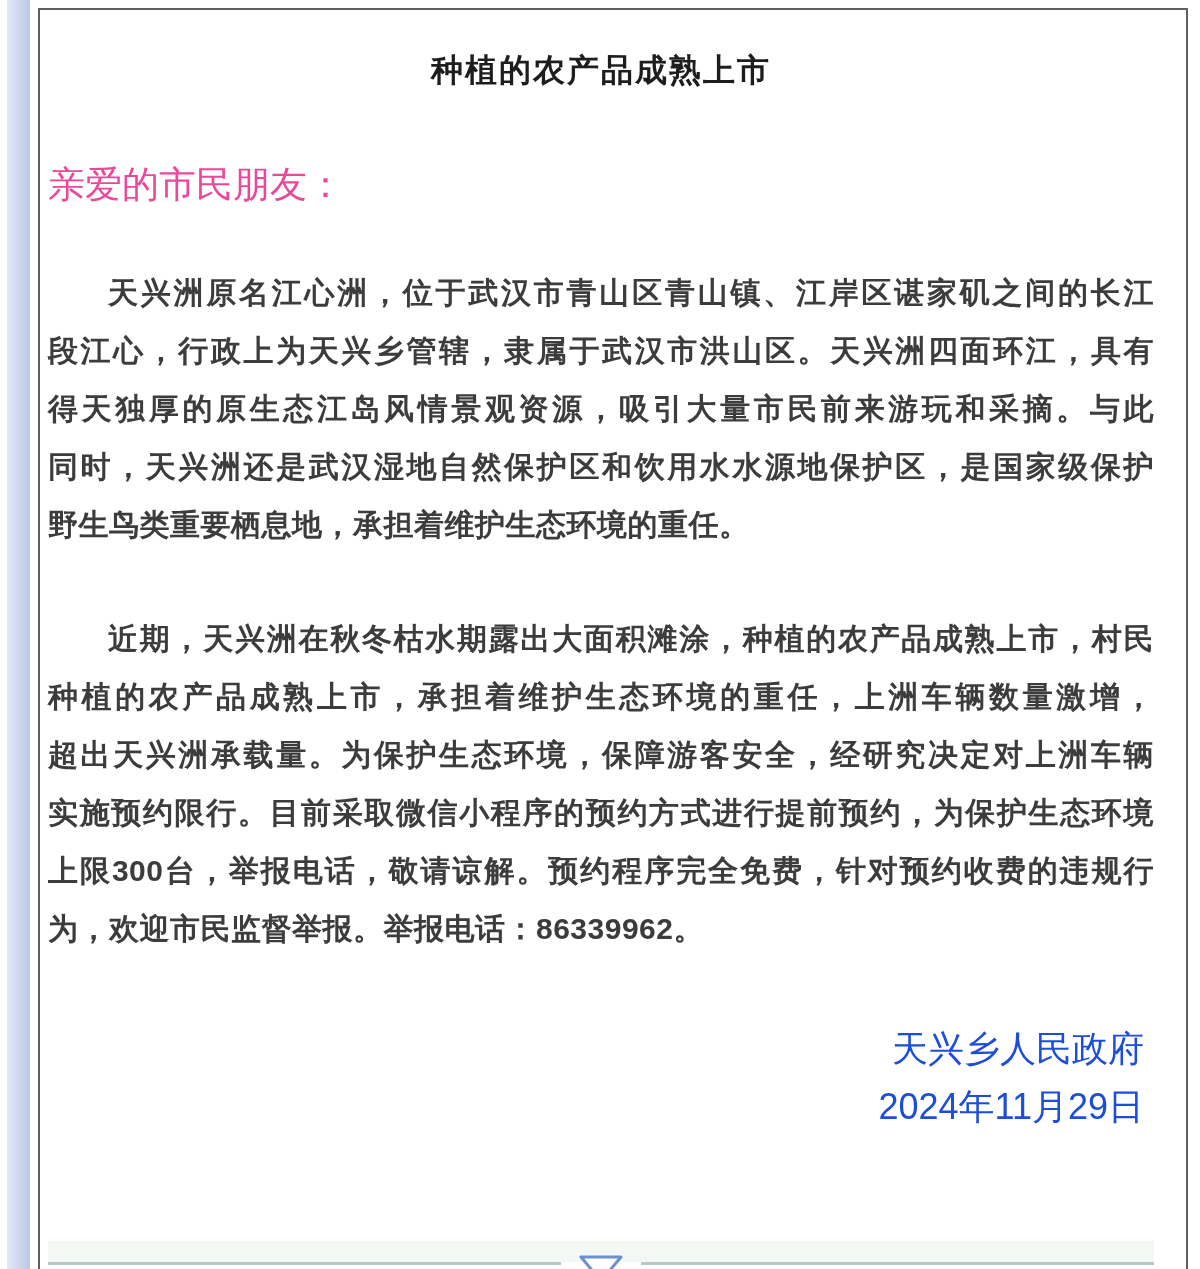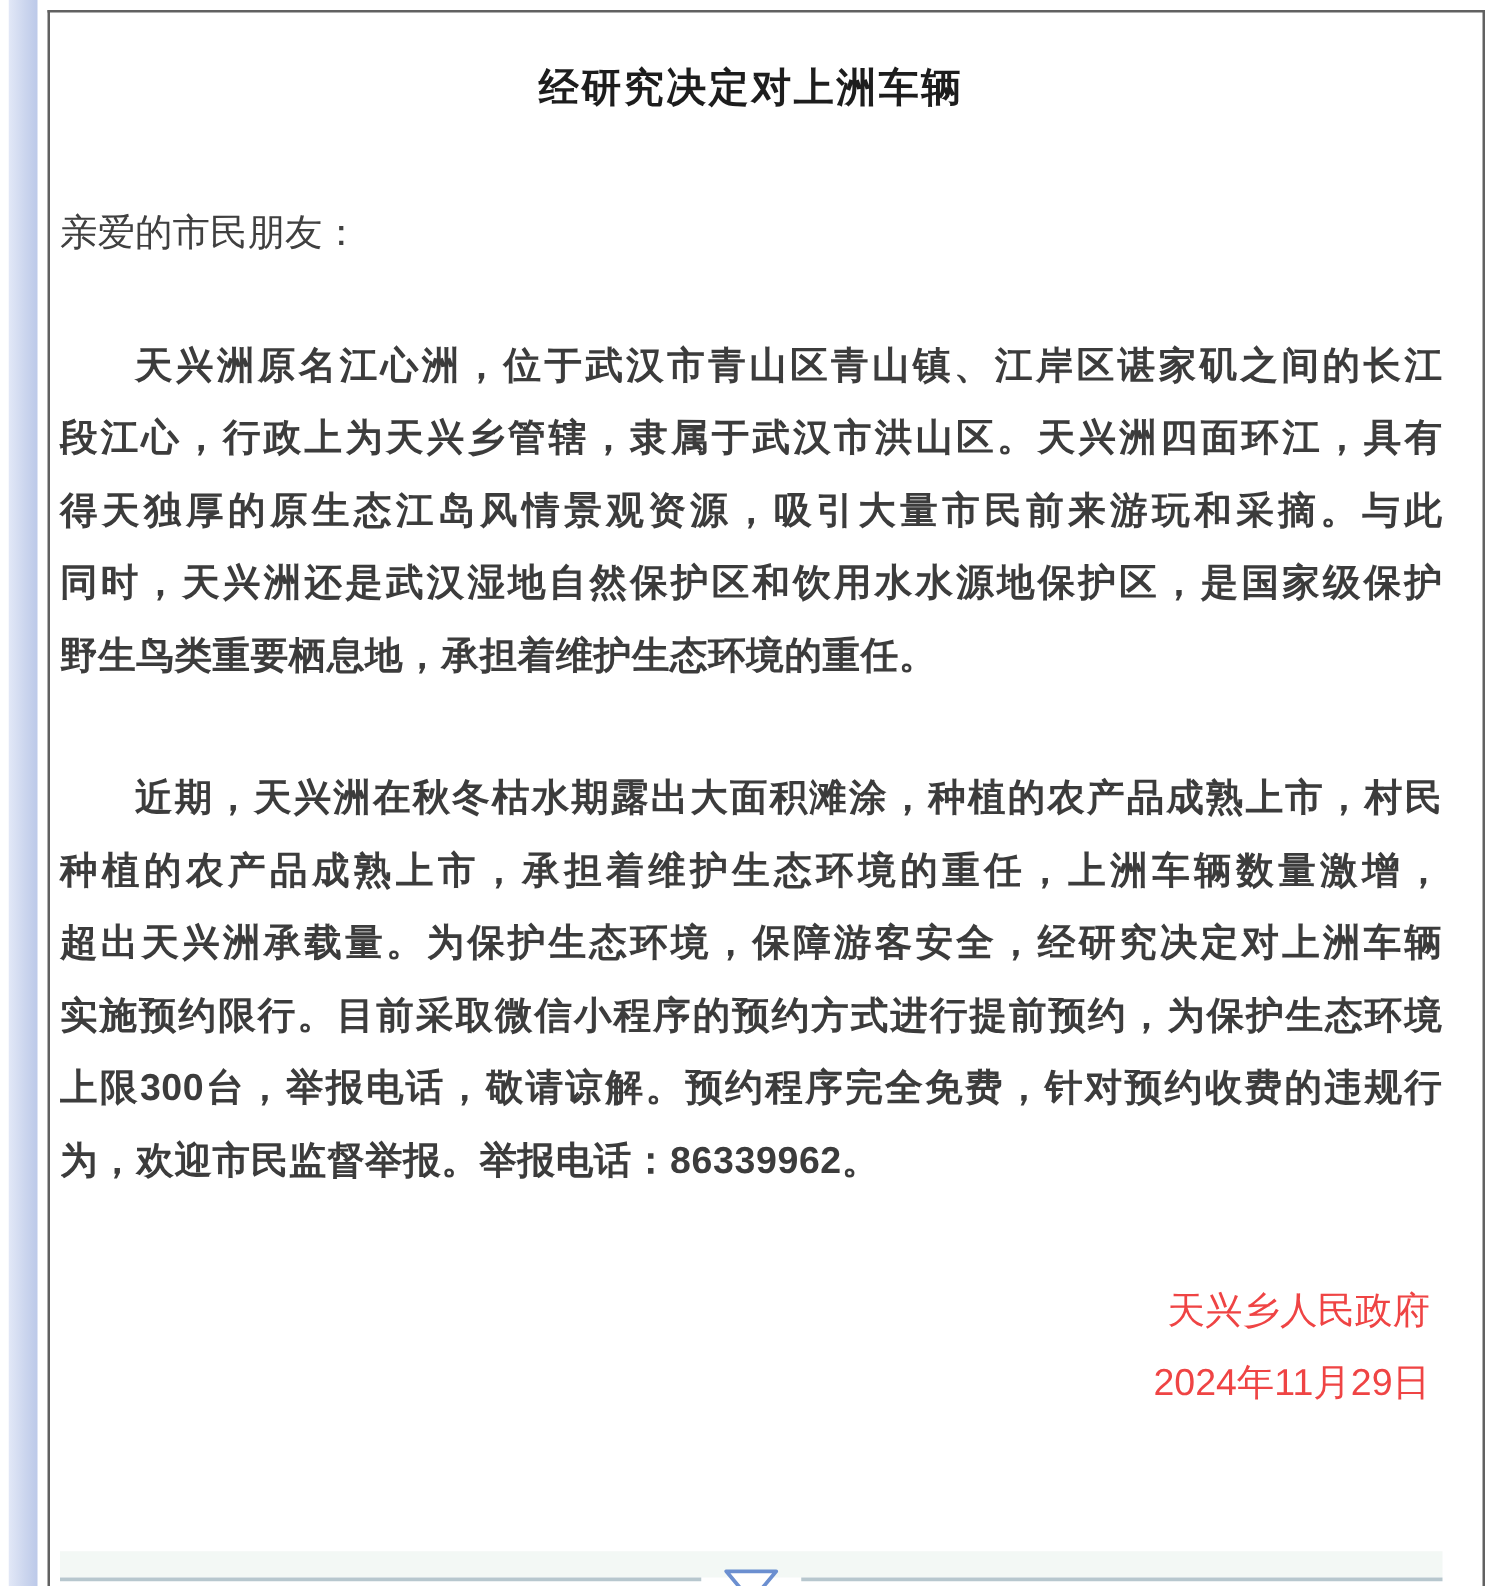--- a/index.html
+++ b/index.html
@@ -42,44 +42,45 @@
     margin-top: 38px;
     text-align: center;
     font-size: 32px;
     font-weight: bold;
     letter-spacing: 2px;
     color: #1d1d1d;
     line-height: 44px;
   }
   .salutation {
     margin-top: 66px;
-    font-size: 30px;
-    color: #404040;
+    font-size: 37px;
+    color: #ec4899;
     line-height: 58px;
+    font-family: Liberation Mono, monospace;
   }
   .para {
     font-size: 30px;
     color: #3c3c3c;
   }
   .para-1 { margin-top: 48px; }
   .para-2 { margin-top: 56px; }
   .line {
     line-height: 58px;
     text-align: justify;
     text-align-last: justify;
     letter-spacing: 0.5px;
     font-weight: bold;
   }
   .line.first { text-indent: 2em; }
   .line.last { text-align-last: left; }
   .sign-block {
     margin-top: 62px;
     text-align: right;
-    font-size: 30px;
-    color: #ef4444;
+    font-size: 36px;
+    color: #1d4ed8;
     padding-right: 10px;
   }
   .sign-line { line-height: 58px; }
   .divider {
     position: absolute;
     left: 8px;
     right: 32px;
     bottom: 0;
     height: 32px;
   }
@@ -110,21 +111,21 @@
 </style>
 </head>
 <body>
 
 <div class="page">
 
   <div class="left-strip"></div>
 
   <div class="doc">
 
-    <div class="title">经研究决定对上洲车辆</div>
+    <div class="title">种植的农产品成熟上市</div>
 
     <div class="salutation">亲爱的市民朋友：</div>
 
     <div class="para para-1">
       <div class="line first">天兴洲原名江心洲，位于武汉市青山区青山镇、江岸区谌家矶之间的长江</div>
       <div class="line">段江心，行政上为天兴乡管辖，隶属于武汉市洪山区。天兴洲四面环江，具有</div>
       <div class="line">得天独厚的原生态江岛风情景观资源，吸引大量市民前来游玩和采摘。与此</div>
       <div class="line">同时，天兴洲还是武汉湿地自然保护区和饮用水水源地保护区，是国家级保护</div>
       <div class="line last">野生鸟类重要栖息地，承担着维护生态环境的重任。</div>
     </div>

